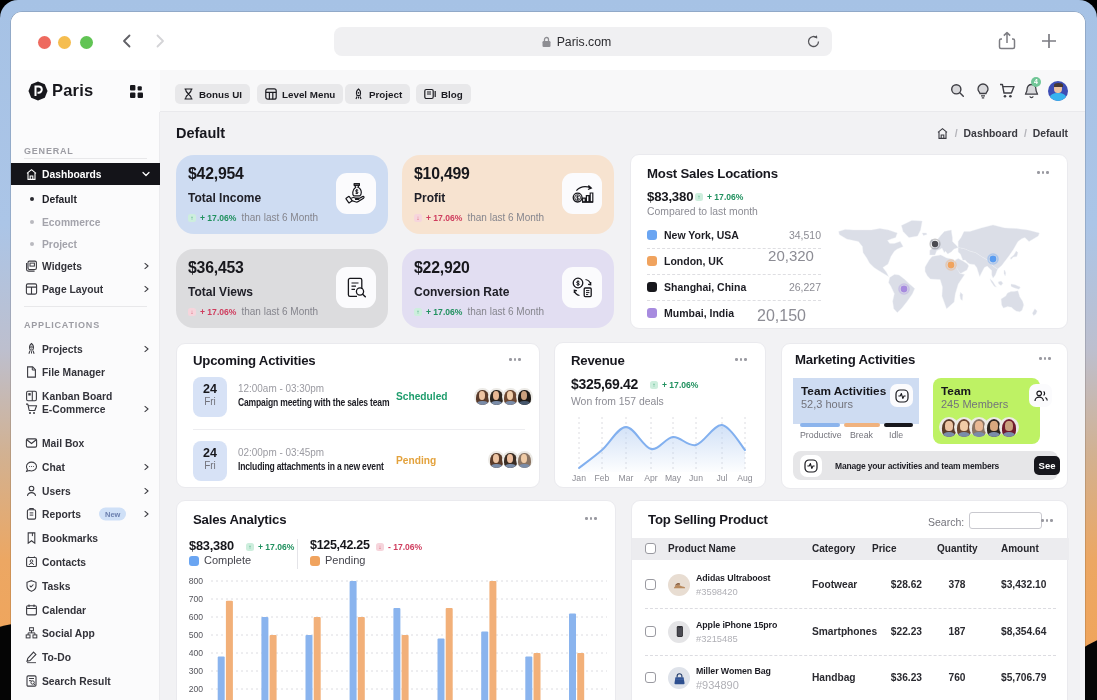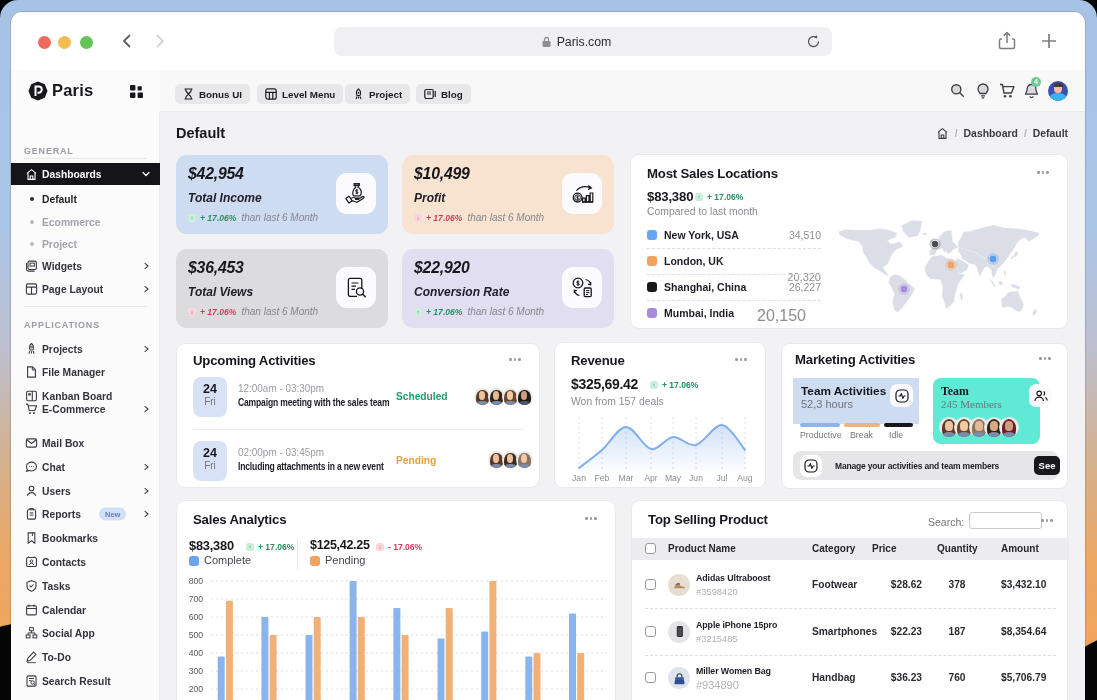--- a/index.html
+++ b/index.html
@@ -40,21 +40,21 @@
 .subitem.dim .dot { background:#b9b9bf; }
 .subitem.dim .sl { color:#a3a3ab; font-weight:600; }
 #dashactive { position:absolute; left:0; top:51px; width:149px; height:22px; background:#141419; }
 #dashactive .ml { position:absolute; left:31px; top:50%; transform:translateY(-50%); font-size:10.3px; font-weight:600; color:#fff; }
 
 #main { position:absolute; left:149px; top:100px; width:925px; height:600px; background:#f2f2f4; }
 .card { position:absolute; background:#fff; border:1px solid #eaeaee; border-radius:9px; }
 .ctitle { position:absolute; font-size:13.2px; font-weight:700; color:#17171e; letter-spacing:-0.2px; }
 .dots { position:absolute; width:14px; height:4px; }
 .dots i { float:left; width:2.5px; height:2.5px; border-radius:50%; background:#9a9aa1; margin-right:2px; }
-.statcard { position:absolute; border-radius:11px;font-style:italic; }
+.statcard { position:absolute; border-radius:18px; }
 .statnum { position:absolute; left:12px; top:10px; font-size:15.8px; font-weight:800; color:#17171c; letter-spacing:-0.2px; }
 .statlabel { position:absolute; left:12px; top:36px; font-size:12px; font-weight:700; color:#202028; }
 .statnote { position:absolute; left:12px; top:57px; font-size:10px; color:#85858d; display:flex; align-items:center; gap:4px; }
 .chip { display:inline-block; width:8px; height:8px; border-radius:2.5px; text-align:center; line-height:8px; font-size:6px; }
 .chip.g { background:#cdeedd; color:#2f9e6e; }
 .chip.r { background:#f6d5dc; color:#d8506b; }
 .pct-g { color:#21915f; font-weight:700; font-size:9.5px; display:inline-block; transform:scaleX(0.9); transform-origin:left center; margin-right:-3px; }
 .pct-r { color:#cf3d5e; font-weight:700; font-size:9.5px; display:inline-block; transform:scaleX(0.9); transform-origin:left center; margin-right:-3px; }
 .iconbox { position:absolute; background:#fbfbfd; border-radius:11px; display:flex; align-items:center; justify-content:center; }
 </style>
@@ -437,21 +437,21 @@
  <div class="abs" style="left:64px; top:36px; display:flex; align-items:center; gap:4px; font-size:9.3px;">
           <span class="chip g">↑</span>
           <span class="pct-g">+ 17.06%</span>
         </div>
  <div class="abs" style="left:16px; top:51px; font-size:10.4px; color:#8c8c94;">Compared to last month</div>
  <div class="abs" style="left:16px; top:75px; width:10px; height:10px; border-radius:3px; background:#6aa5f2;"></div>
 <div class="abs" style="left:33px; top:74px; font-size:10.5px; font-weight:700; color:#1d1d24;">New York, USA</div>
 <div class="abs" style="left:130px; top:74px; width:60px; text-align:right; font-size:10.5px; color:#8c8c94;">34,510</div>
         <div class="abs" style="left:16px; top:101px; width:10px; height:10px; border-radius:3px; background:#f0a35e;"></div>
 <div class="abs" style="left:33px; top:100px; font-size:10.5px; font-weight:700; color:#1d1d24;">London, UK</div>
-<div class="abs" style="left:130px; top:116px; width:60px; text-align:right; font-size:11px; color:#8c8c94;">20,320</div>
+<div class="abs" style="left:130px; top:92px; width:60px; text-align:center; font-size:15px; color:#8c8c94;">20,320</div>
         <div class="abs" style="left:16px; top:127px; width:10px; height:10px; border-radius:3px; background:#17171c;"></div>
 <div class="abs" style="left:33px; top:126px; font-size:10.5px; font-weight:700; color:#1d1d24;">Shanghai, China</div>
 <div class="abs" style="left:130px; top:126px; width:60px; text-align:right; font-size:10.5px; color:#8c8c94;">26,227</div>
         <div class="abs" style="left:16px; top:153px; width:10px; height:10px; border-radius:3px; background:#a78bdf;"></div>
 <div class="abs" style="left:33px; top:152px; font-size:10.5px; font-weight:700; color:#1d1d24;">Mumbai, India</div>
 <div class="abs" style="left:115px; top:152px; width:60px; text-align:right; font-size:16px; color:#8c8c94;">20,150</div>
         <div class="abs" style="left:16px; top:93px; width:174px; border-top:1px dashed #dedee2;"></div>
         <div class="abs" style="left:16px; top:119px; width:174px; border-top:1px dashed #dedee2;"></div>
         <div class="abs" style="left:16px; top:145px; width:174px; border-top:1px dashed #dedee2;"></div>
  <svg class="abs" style="left:207px; top:64px;" width="206" height="100" viewBox="0 0 206 100">
@@ -601,21 +601,21 @@
               <path d="M3.4 7 h1.8 L6.4 4.6 L7.8 9.4 L9 7 h1.6" fill="none" stroke="#17171c" stroke-width="1.1" stroke-linejoin="round"></path>
             </svg>
           </div>
    <div class="abs" style="left:7px; top:45px; width:40px; height:4px; border-radius:2px; background:#8cb4ec;"></div>
    <div class="abs" style="left:51px; top:45px; width:36px; height:4px; border-radius:2px; background:#f0b27e;"></div>
    <div class="abs" style="left:91px; top:45px; width:29px; height:4px; border-radius:2px; background:#17171c;"></div>
    <div class="abs" style="left:7px; top:52px; font-size:8.8px; color:#73737b;">Productive</div>
    <div class="abs" style="left:57px; top:52px; font-size:8.8px; color:#73737b;">Break</div>
    <div class="abs" style="left:96px; top:52px; font-size:8.8px; color:#73737b;">Idle</div>
  </div>
- <div class="abs" style="left:151px; top:34px; width:107px; height:66px; background:#5eead4; border-radius:8px;font-family:Liberation Serif, serif;">
+ <div class="abs" style="left:151px; top:34px; width:107px; height:66px; background:#bef264; border-radius:8px;">
    <div class="abs" style="left:8px; top:6px; font-size:11.8px; font-weight:700; color:#17171c;">Team</div>
    <div class="abs" style="left:8px; top:20px; font-size:11px; color:#73737b;">245 Members</div>
    <div class="iconbox" style="left:96px; top:6px; width:23px; height:23px; border-radius:7px;">
             <svg width="16" height="14" viewBox="0 0 16 14">
               <circle cx="6.2" cy="4.4" r="2.3" fill="none" stroke="#17171c" stroke-width="1.2"></circle>
               <path d="M2 12 a4.2 3.8 0 0 1 8.4 0" fill="none" stroke="#17171c" stroke-width="1.2"></path>
               <path d="M10.6 2.6 a2.3 2.3 0 0 1 0 3.8 M12.4 8.6 a4 3.6 0 0 1 1.8 3" fill="none" stroke="#17171c" stroke-width="1.2"></path>
             </svg>
           </div>
  </div>

